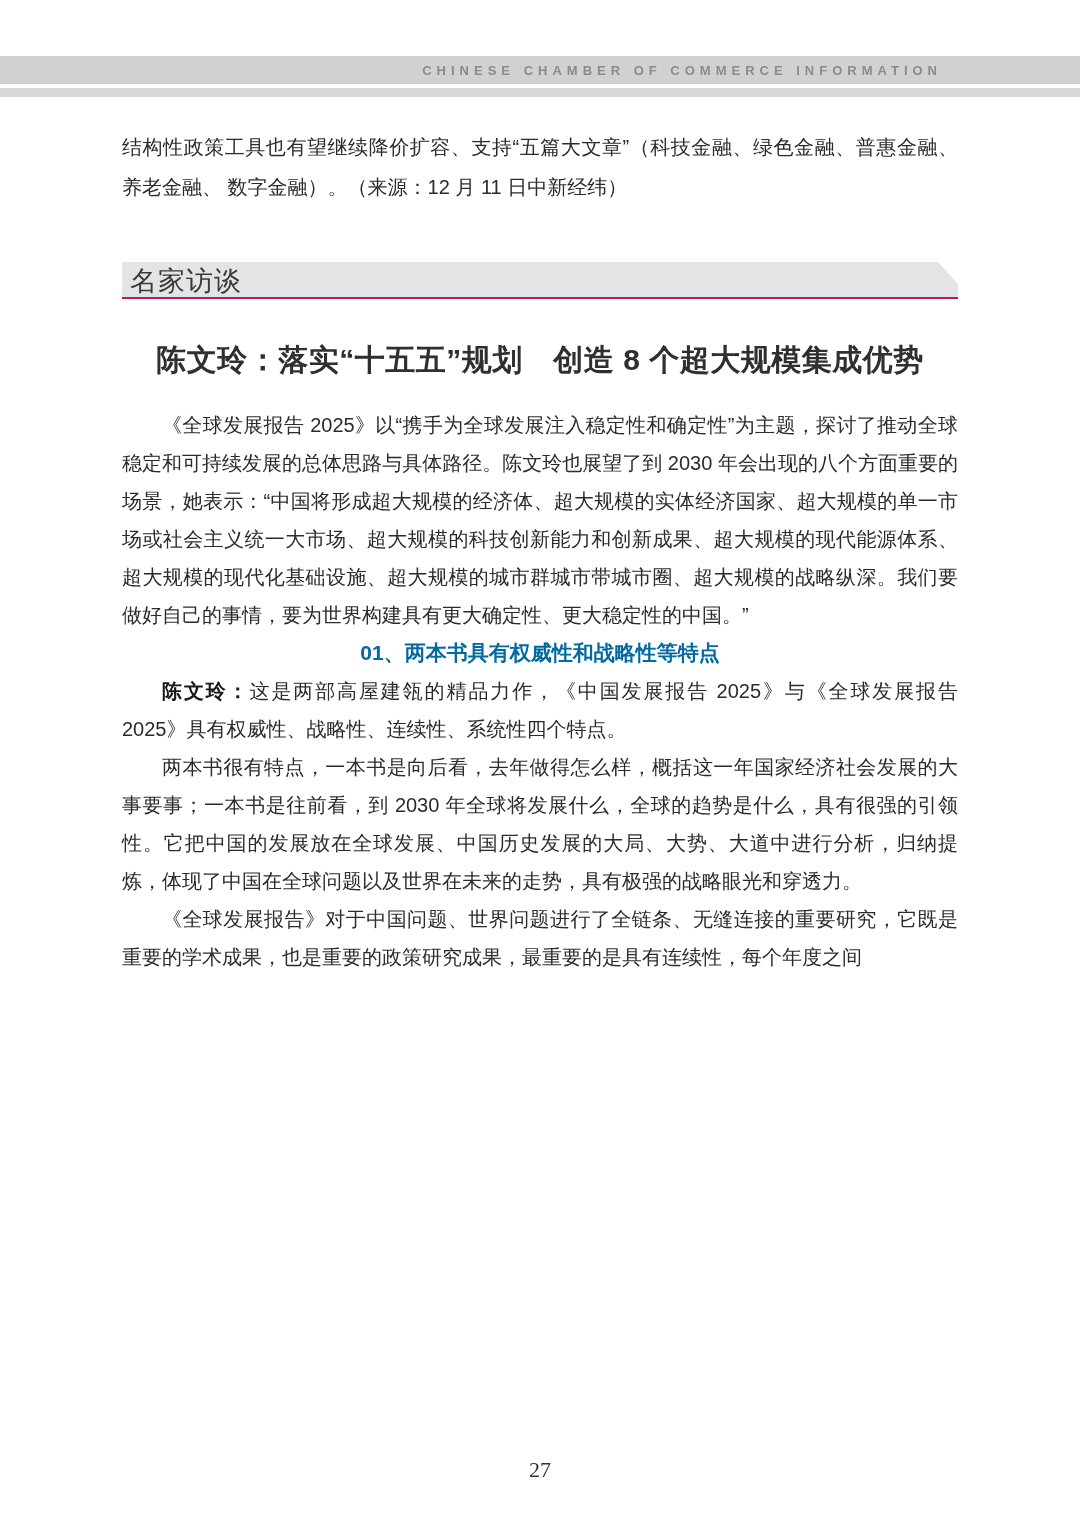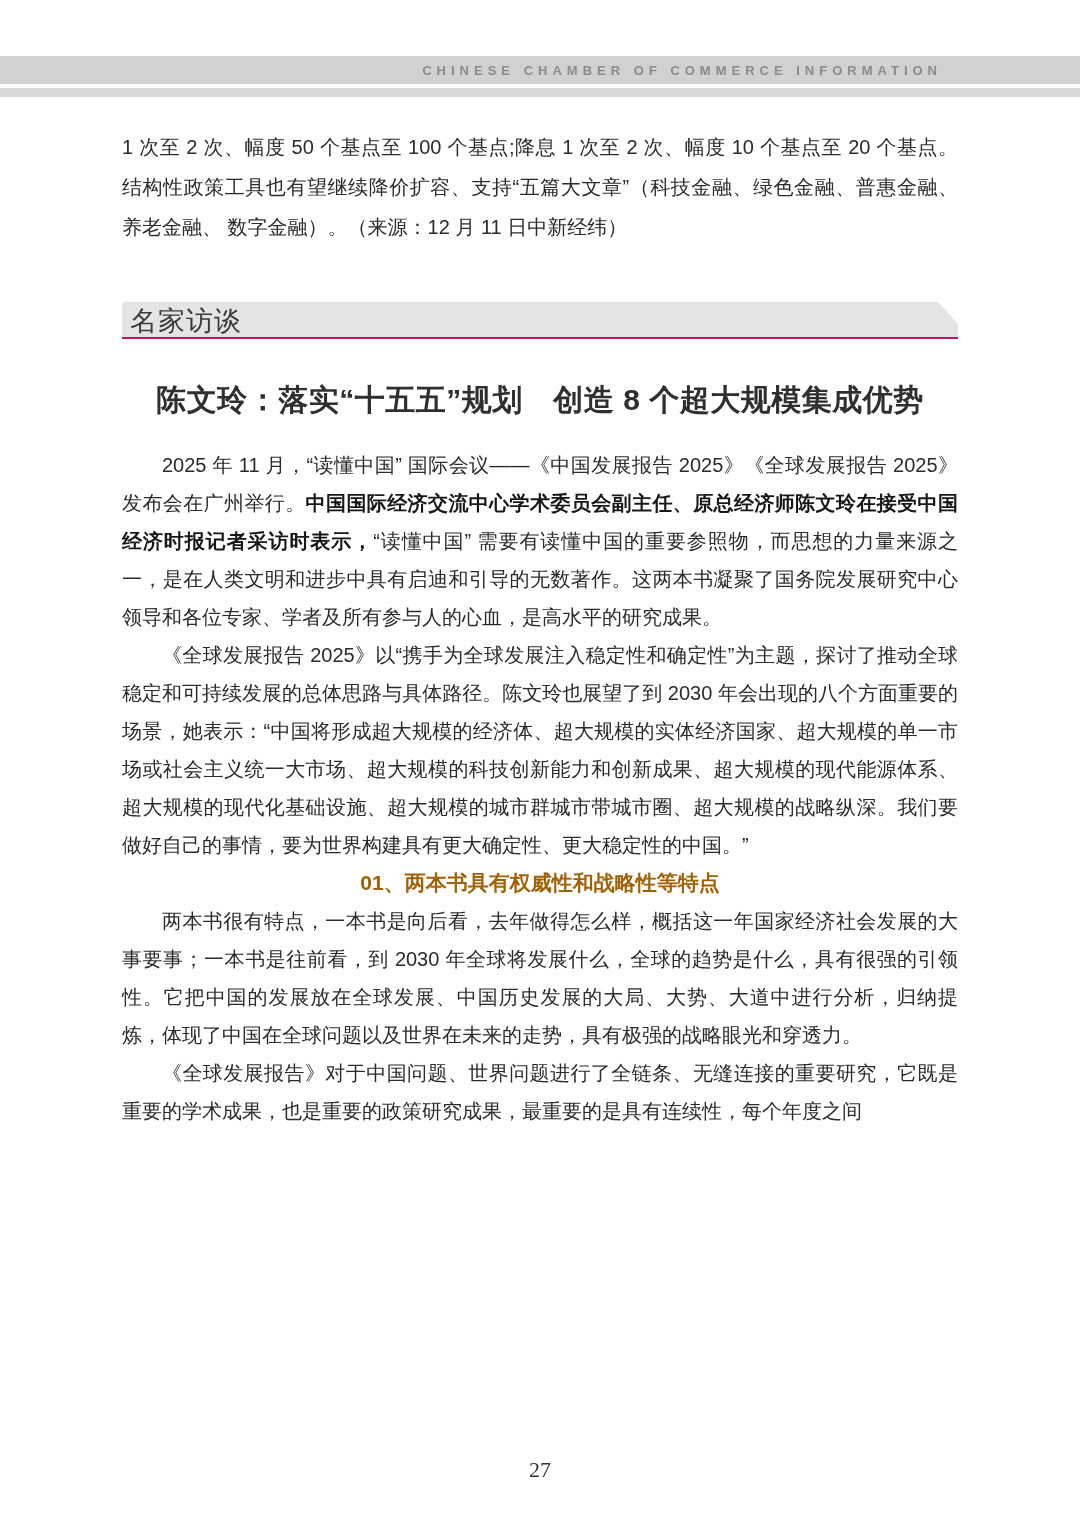--- a/index.html
+++ b/index.html
@@ -96,21 +96,21 @@
     text-indent: 2em;
     color: #2b2b2b;
   }
   .para b { color: #171717; }
   .sub-heading {
     font-size: 21px;
     line-height: 38px;
     font-weight: bold;
     text-align: center;
     text-indent: 0;
-    color: #a16207;
+    color: #0369a1;
   }
   .q-line {
     font-weight: bold;
     color: #171717;
   }
   
   .page-number {
     position: absolute;
     bottom: 42px;
     left: 0; right: 0;
@@ -126,41 +126,40 @@
 <div class="page">
 
   <div class="header-bar-main">
     <span class="header-title">CHINESE CHAMBER OF COMMERCE INFORMATION</span>
   </div>
   <div class="header-bar-thin"></div>
 
   <div class="content">
 
     <div class="intro-block">
-      <div class="jline">1 次至 2 次、幅度 50 个基点至 100 个基点;降息 1 次至 2 次、幅度 10 个基点至 20 个基点。</div>
       <div class="jline">结构性政策工具也有望继续降价扩容、支持“五篇大文章”（科技金融、绿色金融、普惠金融、</div>
       <div class="flex-line">
         <span>养老金融、 数字金融）。</span>
         <span>（来源：12 月 11 日中新经纬）</span>
       </div>
     </div>
 
     <div class="section-banner">
       <span class="section-banner-label">名家访谈</span>
     </div>
 
     <h1 class="article-title">陈文玲：落实“十五五”规划　创造 8 个超大规模集成优势</h1>
 
-    <p class="para"><span>2025 年 11 月，“读懂中国” 国际会议——《中国发展报告 2025》《全球发展报告 2025》发布会在广州举行。</span><b>中国国际经济交流中心学术委员会副主任、原总经济师陈文玲在接受中国经济时报记者采访时表示，</b><span>“读懂中国” 需要有读懂中国的重要参照物，而思想的力量来源之一，是在人类文明和进步中具有启迪和引导的无数著作。这两本书凝聚了国务院发展研究中心领导和各位专家、学者及所有参与人的心血，是高水平的研究成果。</span></p>
 
     <p class="para">《全球发展报告 2025》以“携手为全球发展注入稳定性和确定性”为主题，探讨了推动全球稳定和可持续发展的总体思路与具体路径。陈文玲也展望了到 2030 年会出现的八个方面重要的场景，她表示：“中国将形成超大规模的经济体、超大规模的实体经济国家、超大规模的单一市场或社会主义统一大市场、超大规模的科技创新能力和创新成果、超大规模的现代能源体系、超大规模的现代化基础设施、超大规模的城市群城市带城市圈、超大规模的战略纵深。我们要做好自己的事情，要为世界构建具有更大确定性、更大稳定性的中国。”</p>
 
     <h2 class="sub-heading">01、两本书具有权威性和战略性等特点</h2>
 
 
+    <p class="para"><b>陈文玲：</b><span>这是两部高屋建瓴的精品力作，《中国发展报告 2025》与《全球发展报告 2025》具有权威性、战略性、连续性、系统性四个特点。</span></p>
 
 
     <p class="para">两本书很有特点，一本书是向后看，去年做得怎么样，概括这一年国家经济社会发展的大事要事；一本书是往前看，到 2030 年全球将发展什么，全球的趋势是什么，具有很强的引领性。它把中国的发展放在全球发展、中国历史发展的大局、大势、大道中进行分析，归纳提炼，体现了中国在全球问题以及世界在未来的走势，具有极强的战略眼光和穿透力。</p>
 
     <p class="para">《全球发展报告》对于中国问题、世界问题进行了全链条、无缝连接的重要研究，它既是重要的学术成果，也是重要的政策研究成果，最重要的是具有连续性，每个年度之间</p>
 
   </div>
 
   <div class="page-number">27</div>
 

